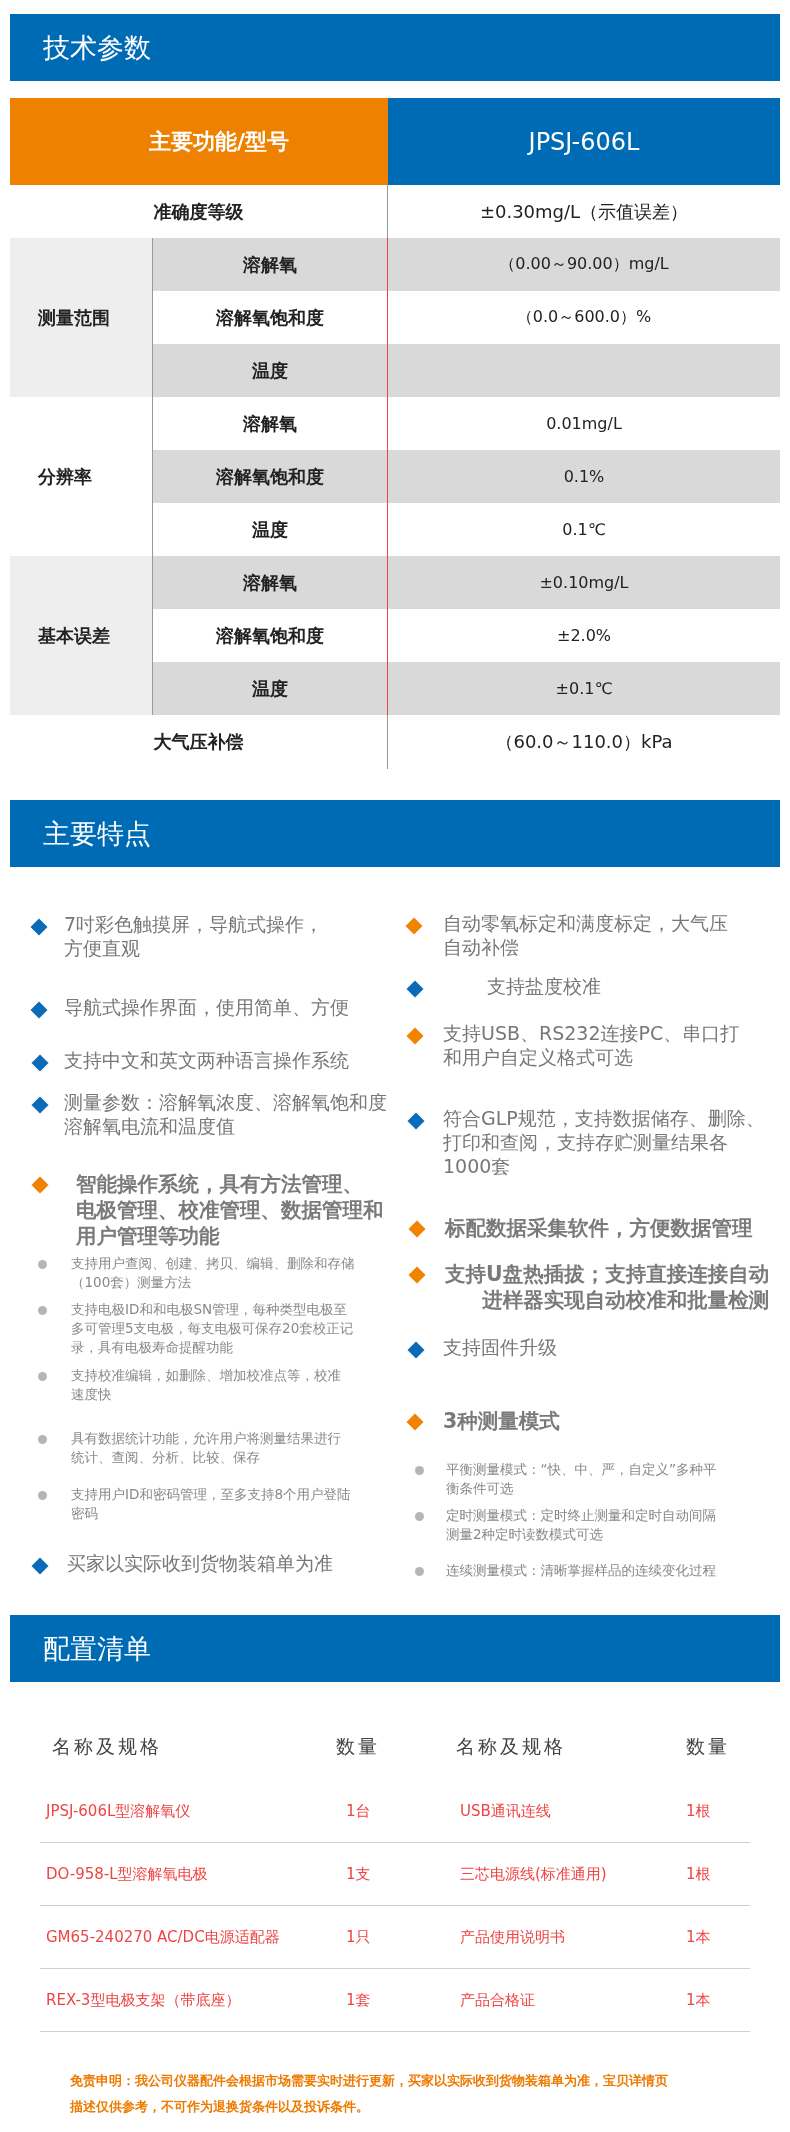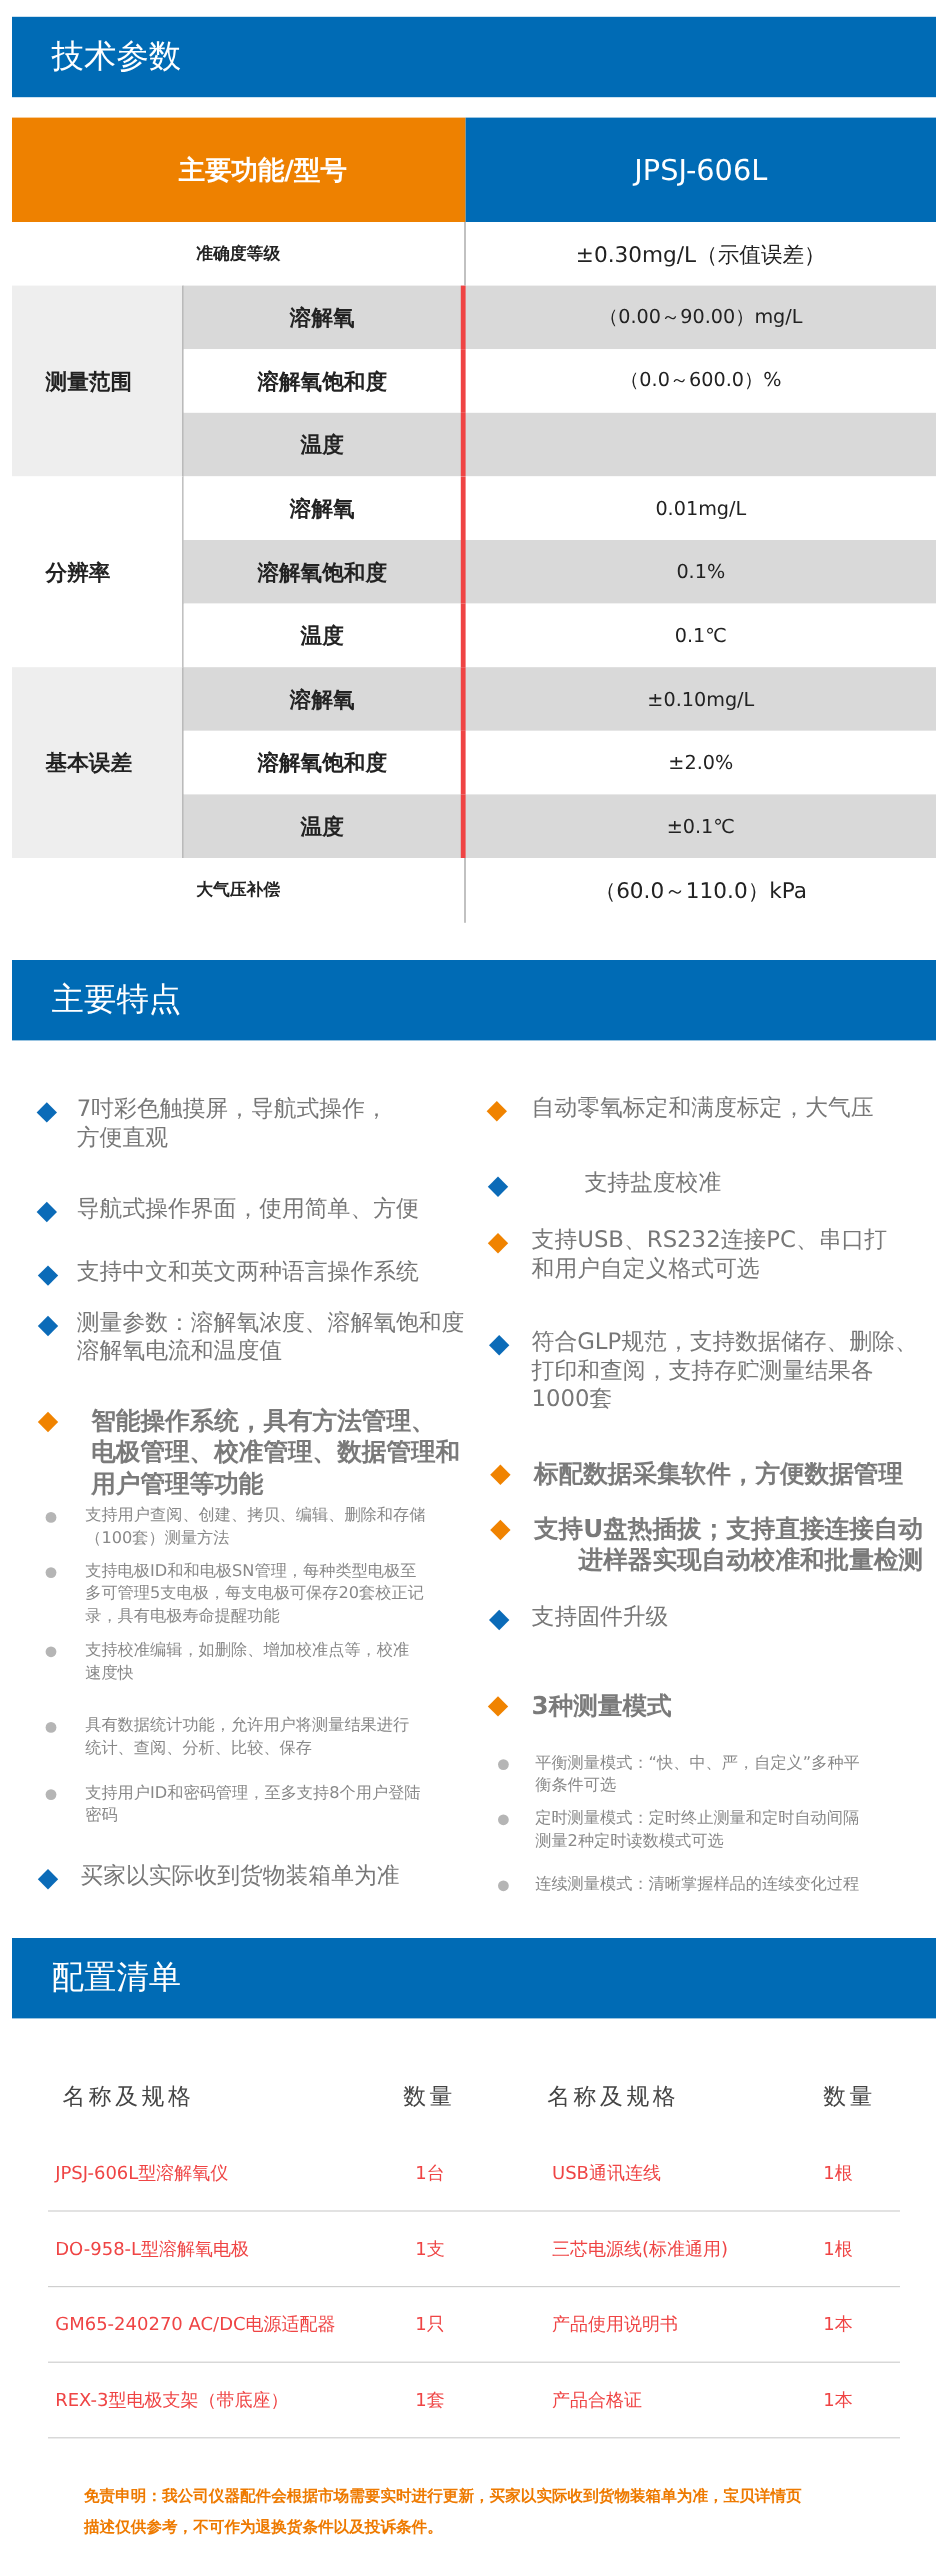--- a/index.html
+++ b/index.html
@@ -42,35 +42,35 @@
     font-size: 24px;
     display: flex; align-items: center; justify-content: center;
   }
   .spec-row {
     display: flex; height: 53px; align-items: stretch;
     font-size: 18px; color: #222;
   }
   .c-full {
     width: 378px; display: flex; align-items: center; justify-content: center;
     border-right: 1px solid #999;
-    font-weight: bold; font-size: 14px;
+    font-weight: bold; font-size: 18px;
   }
   .c-val {
     flex: 1; display: flex; align-items: center; justify-content: center;
   }
   .group { display: flex; }
   .g-label {
     width: 143px; display: flex; align-items: center; padding-left: 28px;
     font-weight: bold; font-size: 18px; border-right: 1px solid #999;
   }
   .g-rows { flex: 1; }
   .g-row { display: flex; height: 53px; }
   .g-sub {
     width: 235px; display: flex; align-items: center; justify-content: center;
-    border-right: 4px solid #ef4444; font-weight: bold; font-size: 18px;
+    border-right: 1px solid #ef4444; font-weight: bold; font-size: 18px;
   }
   .grey { background: #d9d9d9; }
   .lgrey { background: #eeeeee; }
   .white { background: #ffffff; }
   .feat {
     position: absolute; color: #777; font-size: 19px; line-height: 24px;
   }
   .feat.big { font-size: 20.5px; line-height: 26px; font-weight: bold; color: #7a7a7a; }
   .feat .txt { display: block; }
   .diamond {
@@ -243,20 +243,21 @@
   </div>
 
   <div class="diamond blue" style="left:34px;top:1560px;"></div>
   <div class="feat" style="left:67px;top:1551px;">
     <span class="txt">买家以实际收到货物装箱单为准</span>
   </div>
 
   <div class="diamond orange" style="left:408px;top:920px;"></div>
   <div class="feat" style="left:443px;top:911px;">
     <span class="txt">自动零氧标定和满度标定，大气压</span>
+      <span class="txt">自动补偿</span>
   </div>
 
   <div class="diamond blue" style="left:409px;top:983px;"></div>
   <div class="feat" style="left:443px;top:974px;margin-left:44px;">
     <span class="txt">支持盐度校准</span>
   </div>
 
   <div class="diamond orange" style="left:409px;top:1030px;"></div>
   <div class="feat" style="left:443px;top:1021px;">
     <span class="txt">支持USB、RS232连接PC、串口打</span>

